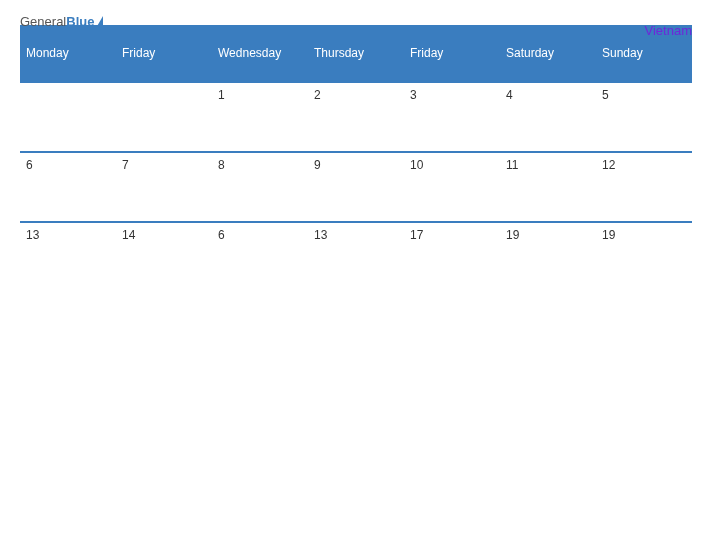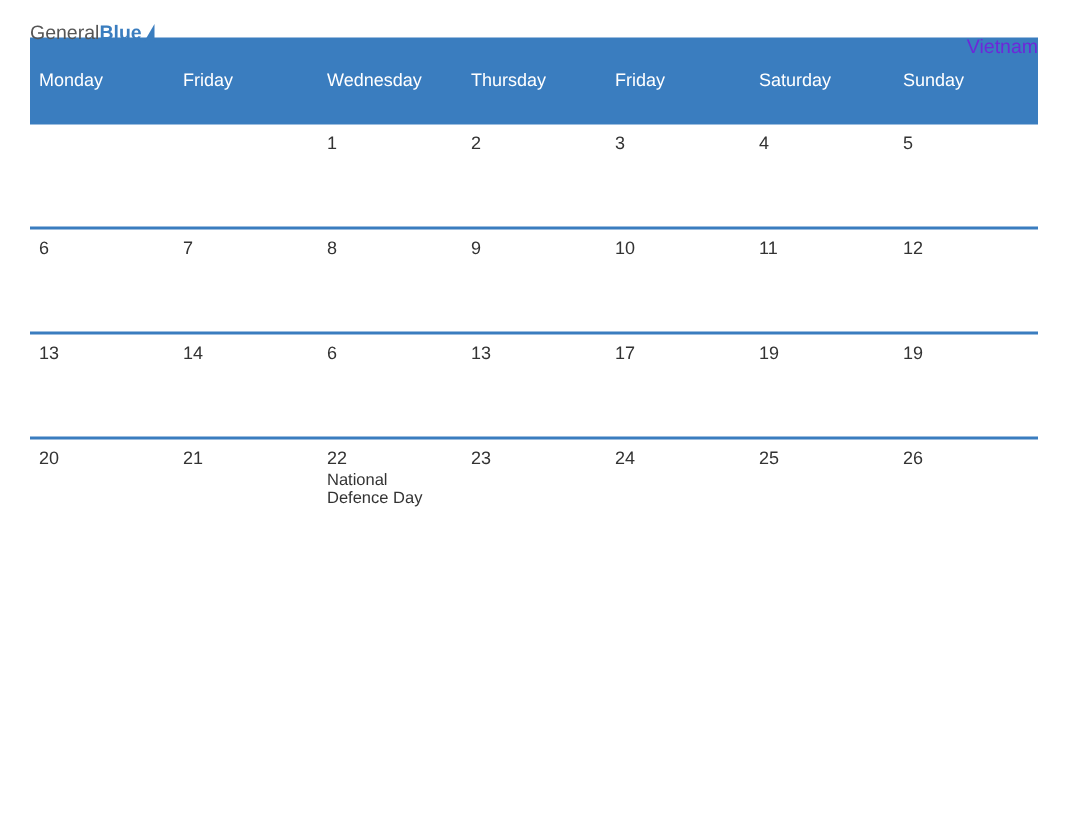--- a/index.html
+++ b/index.html
@@ -194,39 +194,15 @@
           <td>
             <span class="day-number">17</span>
           </td>
           <td>
             <span class="day-number">19</span>
           </td>
           <td>
             <span class="day-number">19</span>
           </td>
         </tr>
-        <tr>
-          <td>
-            <span class="day-number">20</span>
-          </td>
-          <td>
-            <span class="day-number">21</span>
-          </td>
-          <td>
-            <span class="day-number">22</span>
-            <span class="holiday-text">National Defence Day</span>
-          </td>
-          <td>
-            <span class="day-number">23</span>
-          </td>
-          <td>
-            <span class="day-number">24</span>
-          </td>
-          <td>
-            <span class="day-number">25</span>
-          </td>
-          <td>
-            <span class="day-number">26</span>
-          </td>
-        </tr>
       </tbody>
   </table>
 </div>
 
 </body></html>

